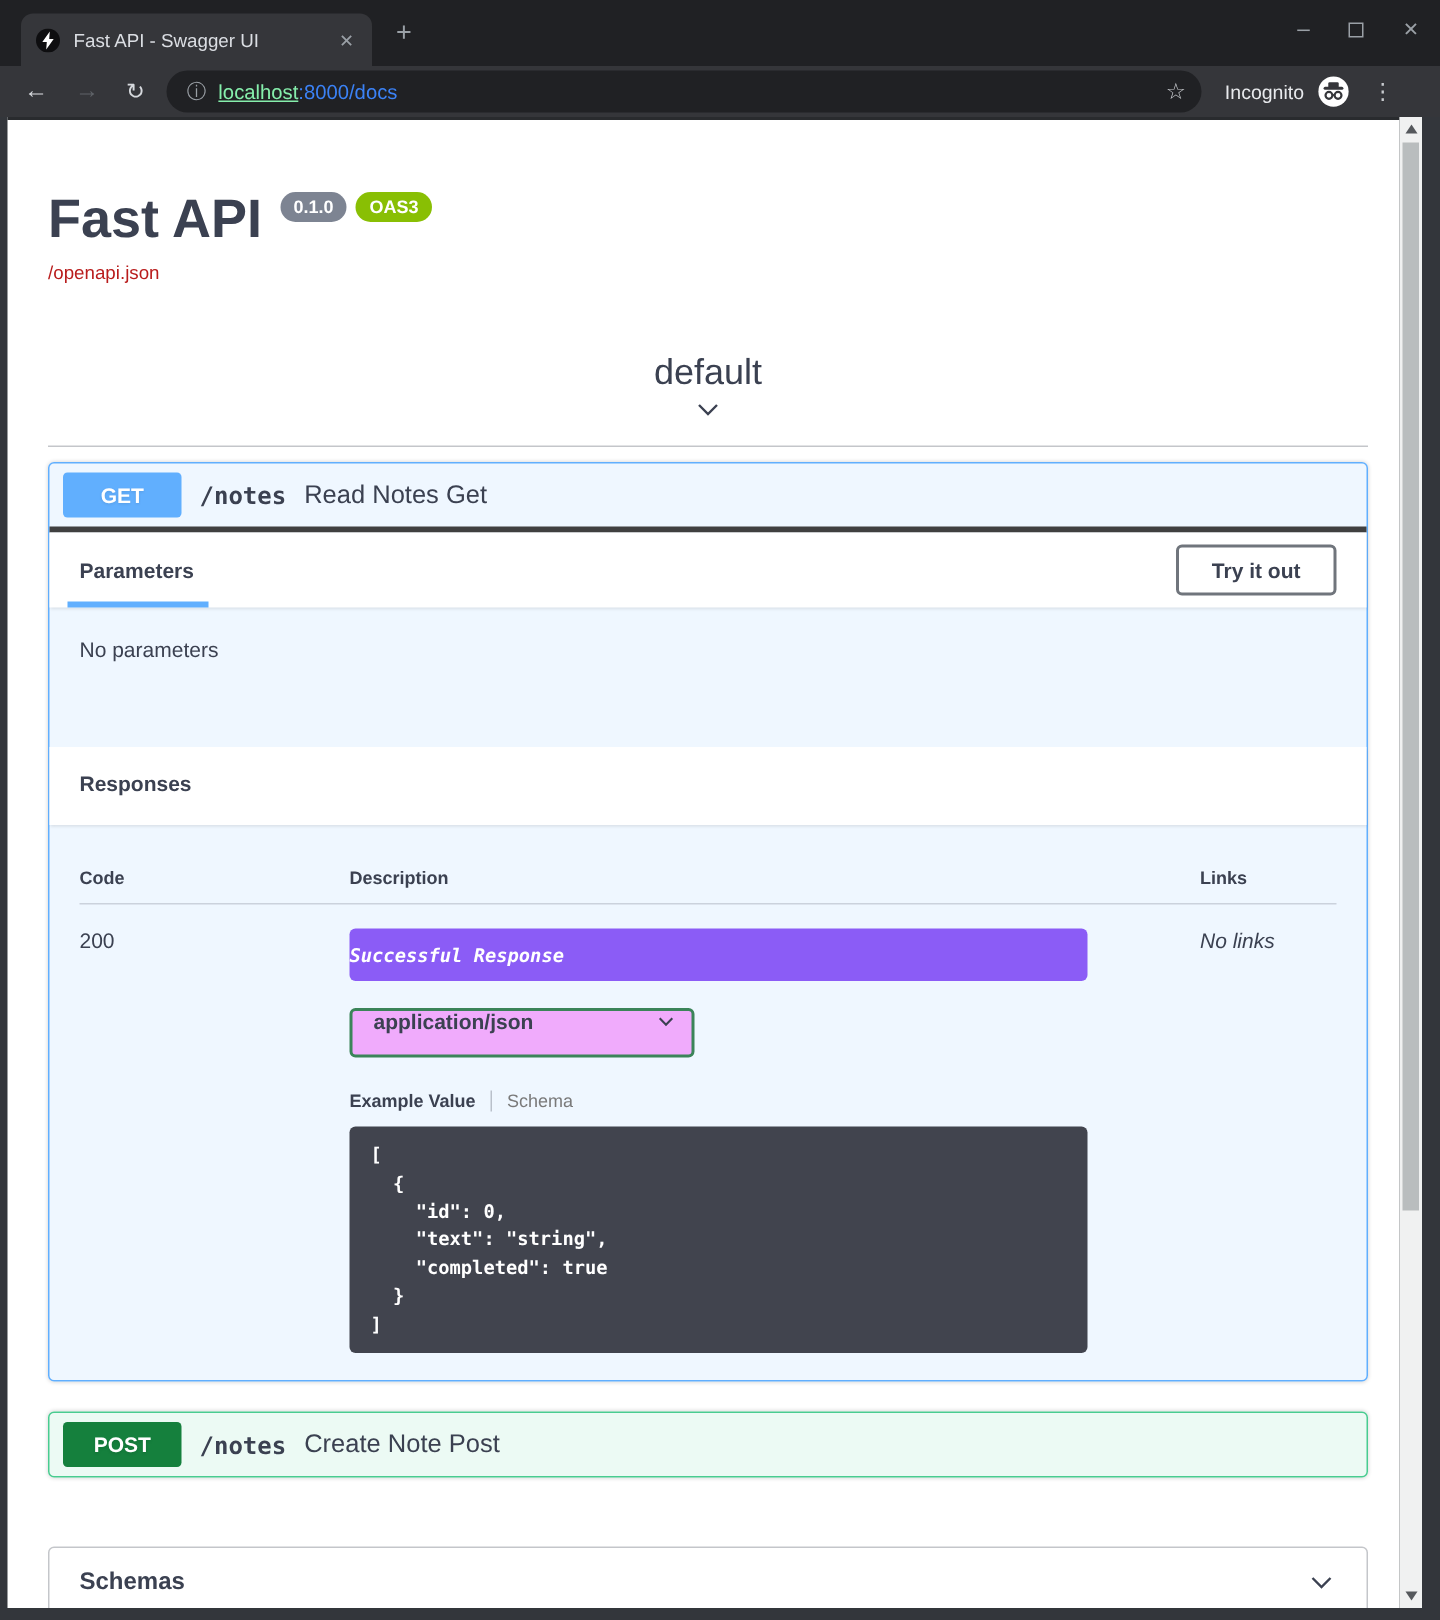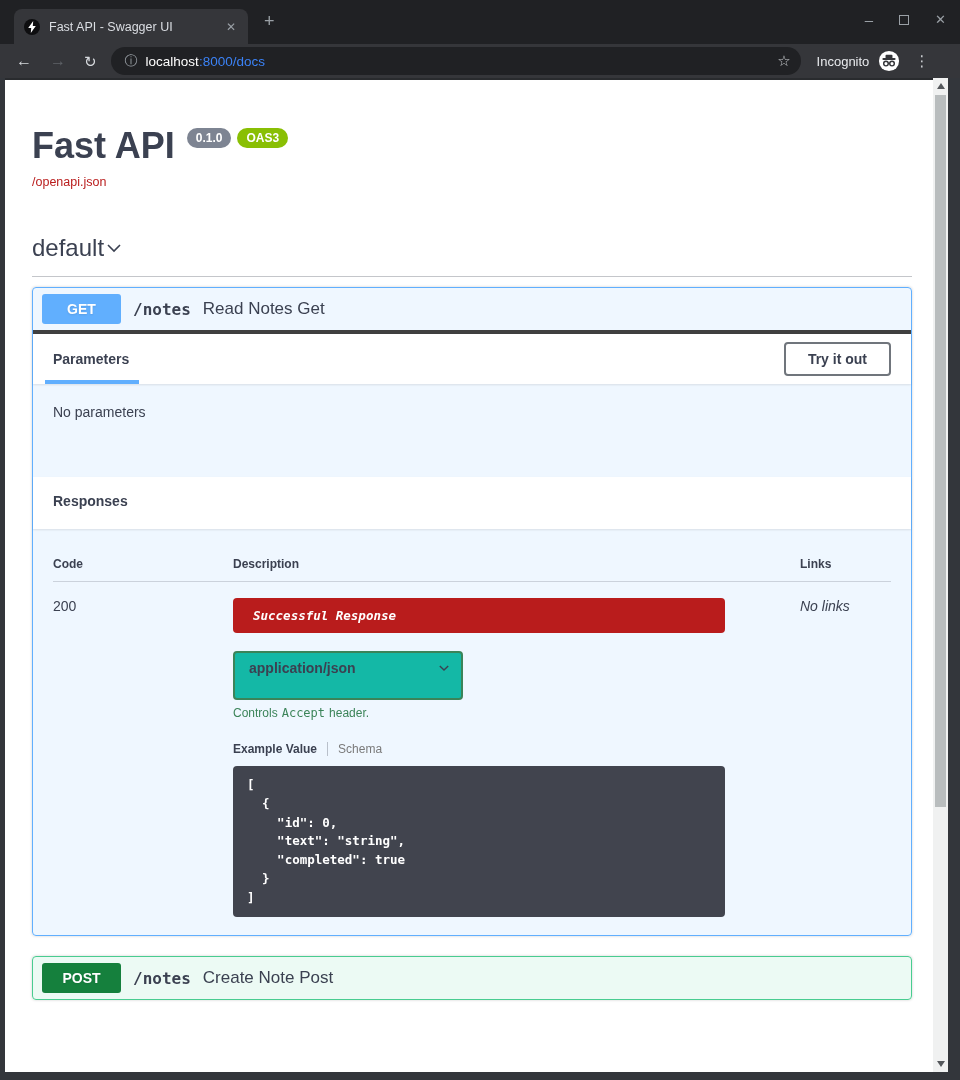--- a/index.html
+++ b/index.html
@@ -31,21 +31,21 @@
              display:flex; align-items:center; }
   .nav-ico { font-size:16px; line-height:1; }
   .back { color:#d6d9dd; margin-left:16px; }
   .fwd { color:#5f6368; margin-left:18px; }
   .reload { color:#d6d9dd; margin-left:18px; font-size:15px; }
   .addressbar {
     margin-left:14px; width:690px; height:28px; background:#202124; border-radius:14px;
     display:flex; align-items:center; padding:0 10px;
   }
   .info-ico { color:#9aa0a6; font-size:13px; margin:0 8px 0 4px; }
-  .url-host { color:#ffffff; font-size:13.5px; }
+  .url-host { color:#86efac; font-size:13.5px;text-decoration:underline; }
   .url-rest { color:#3b82f6; font-size:13.5px; }
   .star-ico { margin-left:auto; color:#c7cace; font-size:15px; }
   .incog { display:flex; align-items:center; gap:9px; margin-left:16px; }
   .incog-label { color:#e8eaed; font-size:13px; }
   .menu-dots { color:#c7cace; font-size:15px; margin-left:14px; letter-spacing:0; }
 
   
   .page {
     position:absolute; top:78px; left:5px; right:27px; bottom:8px;
     background:#fff; overflow:hidden; border-top:2px solid #292b2e;
@@ -53,22 +53,22 @@
   .content { width:880px; margin-left:27px; color:#3b4151; }
 
   .info-block { padding-top:44px; }
   .api-title { font-size:36px; font-weight:bold; color:#3b4151; display:flex; align-items:flex-start; line-height:1.2; }
   .badges { display:flex; gap:6px; margin-left:12px; margin-top:4px; }
   .badge { color:#fff; font-size:12px; font-weight:bold; border-radius:57px; padding:3px 9px; line-height:1.2;text-align:right; }
   .badge-version { background:#7d8492; }
   .badge-oas { background:#89bf04; }
   .spec-link { margin-top:8px; font-size:12.5px; color:#b91c1c; text-decoration:none; display:inline-block; }
 
-  .tag-section { margin-top:44px; display:flex; justify-content:flex-start; align-items:center;
-                 padding-bottom:14px; border-bottom:1px solid rgba(59,65,81,.3); }
+  .tag-section { margin-top:44px; display:flex; justify-content:flex-end; align-items:center;
+                 padding-bottom:14px; border-bottom:1px solid rgba(59,65,81,.3);flex-direction:column; }
   .tag-name { font-size:24px; font-weight:normal; color:#3b4151; }
   .chev-btn { background:none; border:none; padding:0; cursor:pointer; display:flex; }
 
   
   .opblock { border-radius:4px; box-shadow:0 0 3px rgba(0,0,0,.19); }
   .opblock-get { margin-top:10px; border:1px solid #61affe; background:rgba(97,175,254,.1); }
   .opblock-post { margin-top:20px; border:1px solid #49cc90; background:rgba(73,204,144,.1); }
   .op-summary { display:flex; align-items:center; padding:6px 9px; gap:12px; }
   .op-summary-get { border-bottom:4px solid #404040; }
   .method-btn { width:79px; text-align:center; padding:7px 0; border-radius:3px; color:#fff;
@@ -92,25 +92,25 @@
                    color:#3b4151; box-shadow:0 1px 2px rgba(0,0,0,.1); }
   .responses-body { padding:20px 20px 18px; }
   .resp-head { display:flex; font-size:12px; font-weight:bold; color:#3b4151;
                padding:8px 0 10px; border-bottom:1px solid rgba(59,65,81,.2); }
   .col-code { flex:0 0 180px; }
   .col-desc { flex:1; }
   .col-links { flex:0 0 139px;padding-left:48px; }
   .resp-row { display:flex; padding-top:16px; font-size:14px; color:#3b4151; }
   .no-links { font-style:italic; }
 
-  .markdown-box { background:#b91c1c; border-radius:4px; padding:10px 20px; width:492px;
+  .markdown-box { background:#8b5cf6; border-radius:4px; padding:10px 0; width:492px;
                   color:#fff; font-family:"DejaVu Sans Mono", monospace; font-style:italic;
                   font-weight:bold; font-size:12.5px; }
-  .media-select { margin-top:18px; width:230px; height:49px; border:2px solid #3b8459; border-radius:4px;
-                  background:#14b8a6; display:flex; align-items:center; justify-content:space-between;
+  .media-select { margin-top:18px; width:230px; height:33px; border:2px solid #3b8459; border-radius:4px;
+                  background:#f0abfc; display:flex; align-items:center; justify-content:space-between;
                   padding:0 10px 16px 14px; font-size:14px; font-weight:bold; color:#3b4151; }
   .accept-hint { margin-top:6px; font-size:12px; color:#3b8459; }
   .accept-code { font-family:"DejaVu Sans Mono", monospace; margin:0 4px; }
   .model-tabs { margin-top:22px; display:flex; align-items:center; gap:10px; font-size:12px; }
   .tab-example { font-weight:bold; color:#3b4151; }
   .tab-sep { width:1px; height:14px; background:rgba(59,65,81,.3); }
   .tab-schema { color:#7a7a7a; }
   .example-box { margin-top:10px; width:492px; min-height:114px; background:#41444e;
                  border-radius:4px; padding:10px 14px; }
   .example-box pre { margin:0; color:#fff; font-family:"DejaVu Sans Mono", monospace;
@@ -233,23 +233,20 @@
           <div class="resp-row">
             <span class="col-code">200</span>
             <div class="col-desc">
               <div class="markdown-box">Successful Response</div>
               <div class="media-select">
                 <span>application/json</span>
                 <svg width="14" height="14" viewBox="0 0 20 20">
                   <polyline points="4,7 10,13 16,7" fill="none" stroke="#3b4151" stroke-width="2"></polyline>
                 </svg>
               </div>
-              <div class="accept-hint">
-                <span>Controls</span><span class="accept-code">Accept</span><span>header.</span>
-              </div>
               <div class="model-tabs">
                 <span class="tab-example">Example Value</span>
                 <span class="tab-sep"></span>
                 <span class="tab-schema">Schema</span>
               </div>
               <div class="example-box">
                 <pre>[
   {
     "id": 0,
     "text": "string",
@@ -264,20 +261,31 @@
       </div>
 
       <div class="opblock opblock-post">
         <div class="op-summary">
           <span class="method-btn method-post">POST</span>
           <span class="op-path">/notes</span>
           <span class="op-desc">Create Note Post</span>
         </div>
       </div>
 
+      <div class="schemas-box">
+        <div class="schemas-hdr">
+          <span class="schemas-title">Schemas</span>
+          <button class="chev-btn">
+            <svg width="20" height="20" viewBox="0 0 20 20">
+              <polyline points="4,7 10,13 16,7" fill="none" stroke="#3b4151" stroke-width="1.6"></polyline>
+            </svg>
+          </button>
+        </div>
+
+      </div>
 
     </div>
   </div>
 
   <div class="scrollbar">
     <div class="sb-arrow sb-up">
         <span class="tri-up"></span>
       </div>
     <div class="sb-thumb"></div>
     <div class="sb-arrow sb-down">

